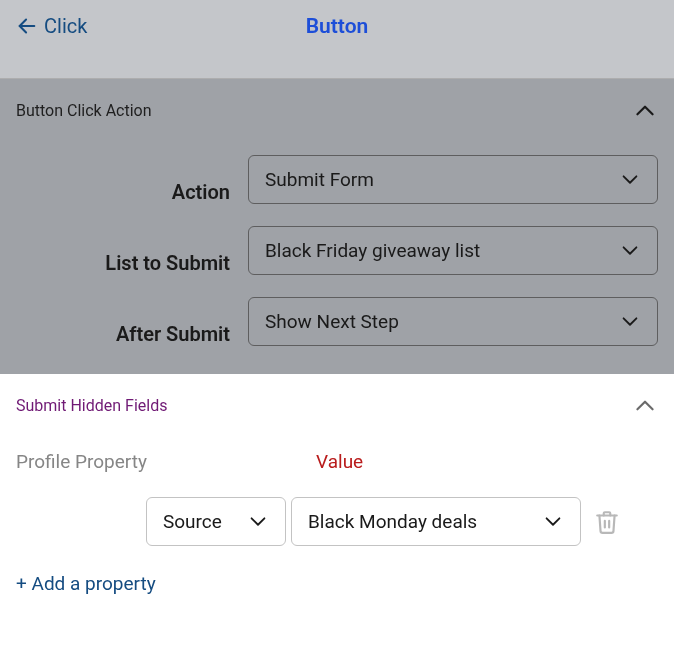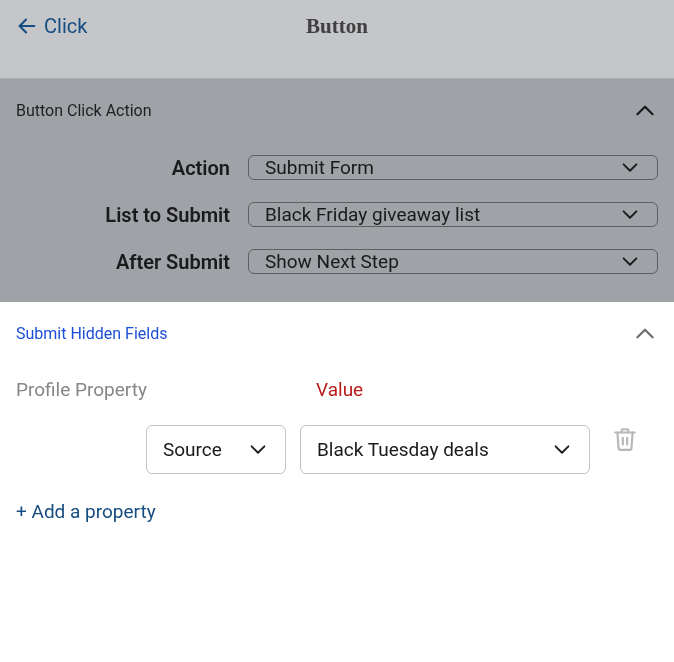--- a/index.html
+++ b/index.html
@@ -33,22 +33,21 @@
     }
     .back-arrow {
       display: inline-flex;
     }
     .page-title {
       position: absolute;
       left: 50%;
       transform: translateX(-50%);
       font-size: 21px;
       font-weight: 600;
-      color: #404040;
-      font-family: Liberation Serif, serif;
+      color: #1d4ed8;
     }
     .section-grey {
       background: #9fa2a7;
       padding: 18px 16px 28px 16px;
     }
     .section-white {
       background: #fff;
       padding: 18px 16px 28px 16px;
     }
     .section-header {
@@ -56,21 +55,21 @@
       justify-content: space-between;
       align-items: center;
       margin-bottom: 32px;
     }
     .section-title {
       font-size: 16px;
       font-weight: 400;
       color: #1f1f1f;
     }
     .section-white .section-title {
-      color: #1d4ed8;
+      color: #701a75;
     }
     .chevron-up {
       display: inline-flex;
       cursor: pointer;
     }
     .form-row {
       display: flex;
       align-items: flex-end;
       margin-bottom: 22px;
     }
@@ -83,21 +82,21 @@
       font-size: 20px;
       font-weight: 600;
       color: #1a1a1a;
       padding-right: 18px;
     }
     .select-control {
       flex: 1;
       background: #9fa2a7;
       border: 1px solid #5e5e5f;
       border-radius: 6px;
-      padding: 0 16px;
+      padding: 12px 16px;
       display: flex;
       justify-content: space-between;
       align-items: center;
       cursor: pointer;
       font-size: 19px;
       color: #1a1a1a;
     }
     .select-value {
       flex: 1;
     }
@@ -112,21 +111,22 @@
       font-size: 19px;
       color: #868686;
       width: 300px;
     }
     .hf-label-value {
       font-size: 19px;
       color: #b91c1c;
     }
     .hidden-fields-row {
       display: flex;
-      gap: 14px;
+      align-items: center;
+      gap: 5px;
     }
     .hf-select-wrapper {
       display: flex;
       justify-content: flex-end;
       width: 270px;
     }
     .hf-select {
       background: #fff;
       border: 1px solid #c3c3c3;
       border-radius: 6px;
@@ -247,21 +247,21 @@
         <span>Source</span>
         <span class="chevron-down">
           <svg width="22" height="22" viewBox="0 0 24 24" fill="none" stroke="#1a1a1a" stroke-width="2" stroke-linecap="round" stroke-linejoin="round">
             <polyline points="5 8 12 15 19 8"></polyline>
           </svg>
         </span>
       </div>
     </div>
     <div class="hf-select-value-wrapper">
       <div class="hf-select hf-select-wide">
-        <span>Black Tuesday deals</span>
+        <span>Black Monday deals</span>
         <span class="chevron-down">
           <svg width="22" height="22" viewBox="0 0 24 24" fill="none" stroke="#1a1a1a" stroke-width="2" stroke-linecap="round" stroke-linejoin="round">
             <polyline points="5 8 12 15 19 8"></polyline>
           </svg>
         </span>
       </div>
     </div>
     <span class="trash-btn">
       <svg width="26" height="28" viewBox="0 0 24 24" fill="none" stroke="#b8b8b8" stroke-width="2" stroke-linecap="round" stroke-linejoin="round">
         <polyline points="3 6 5 6 21 6"></polyline>

